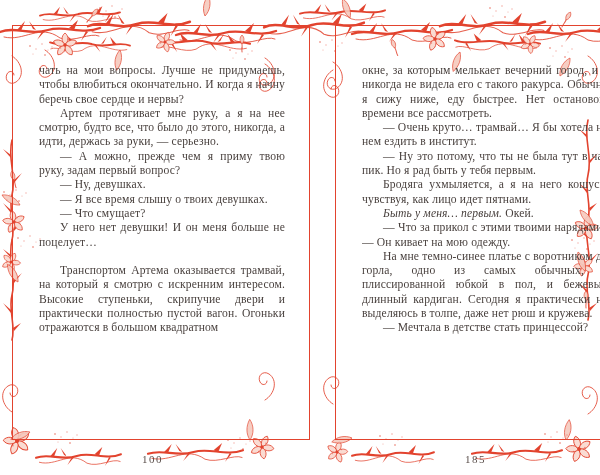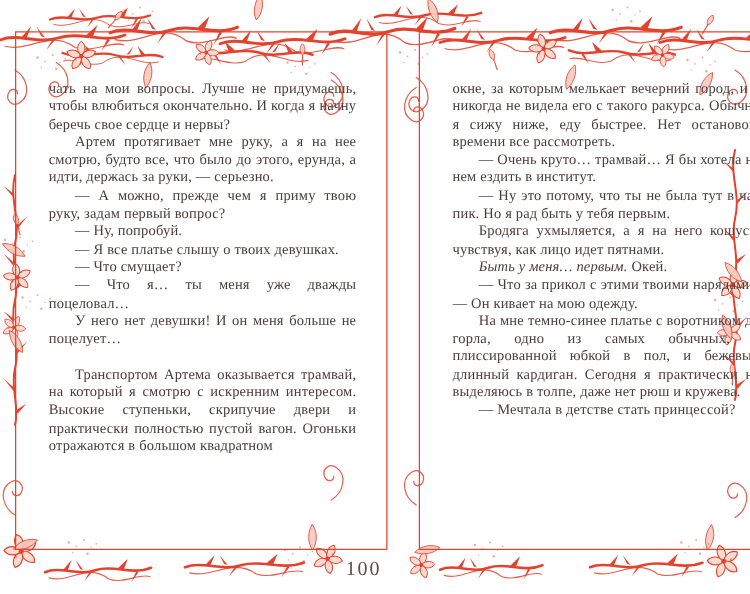--- a/index.html
+++ b/index.html
@@ -34,22 +34,22 @@
   .page-text p {
     margin:0; padding:0;
     font-size:11.6px; line-height:14.3px;
     text-align:justify;
     letter-spacing:.15px;
   }
   .page-text p.indent { text-indent:21px; }
   .page-text p.gap    { margin-top:14.3px; }
   .page-text i { }
   .page-number {
-    position:absolute; left:0; right:4px; bottom:-26px;
-    text-align:right; font-size:16px; letter-spacing:1.5px;
+    position:absolute; left:0; right:17px; bottom:-26px;
+    text-align:center; font-size:11px; letter-spacing:1.5px;
     color:#5a4f4b;
   }
 </style>
 </head>
 <body>
 
 <svg class="ornament" width="600" height="475" viewBox="0 0 600 475" xmlns="http://www.w3.org/2000/svg">
   <defs>
     <g id="fl">
       <path class="fp" d="M0,0 C3.5,-3 4.2,-9 0,-12 C-4.2,-9 -3.5,-3 0,0 Z"></path>
@@ -188,26 +188,25 @@
     <use href="#leaf" transform="translate(566,440) rotate(-30)"></use>
     <use href="#leaf" transform="translate(352,438) rotate(-140)"></use>
     <use href="#spks" transform="translate(380,436)"></use>
     <use href="#spks" transform="translate(545,434)"></use>
   </g>
 </svg>
 
 <div class="page page-left">
   <div class="page-text">
       <p>чать на мои вопросы. Лучше не придумаешь, чтобы влюбиться окончательно. И когда я начну беречь свое сердце и нервы?</p>
-      <p class="indent">Артем протягивает мне руку, а я на нее смотрю, будто все, что было до этого, ерунда, а идти, держась за руки, — серьезно.</p>
+      <p class="indent">Артем протягивает мне руку, а я на нее смотрю, будто все, что было до этого, никогда, а идти, держась за руки, — серьезно.</p>
       <p class="indent">— А можно, прежде чем я приму твою руку, задам первый вопрос?</p>
-      <p class="indent">— Ну, попробуй.</p>
-      <p class="indent">— Я все платье слышу о твоих девушках.</p>
+      <p class="indent">— Ну, девушках.</p>
+      <p class="indent">— Я все время слышу о твоих девушках.</p>
       <p class="indent">— Что смущает?</p>
-      <p class="indent">— Что я… ты меня уже дважды поцеловал…</p>
       <p class="indent">У него нет девушки! И он меня больше не поцелует…</p>
       <p class="indent gap">Транспортом Артема оказывается трамвай, на который я смотрю с искренним интересом. Высокие ступеньки, скрипучие двери и практически полностью пустой вагон. Огоньки отражаются в большом квадратном</p>
     </div>
   <div class="page-number">100</div>
 </div>
 
 <div class="page page-right">
   <div class="page-text">
       <p>окне, за которым мелькает вечерний город, и я никогда не видела его с такого ракурса. Обычно я сижу ниже, еду быстрее. Нет остановок, времени все рассмотреть.</p>
       <p class="indent">— Очень круто… трамвай… Я бы хотела на нем ездить в институт.</p>

